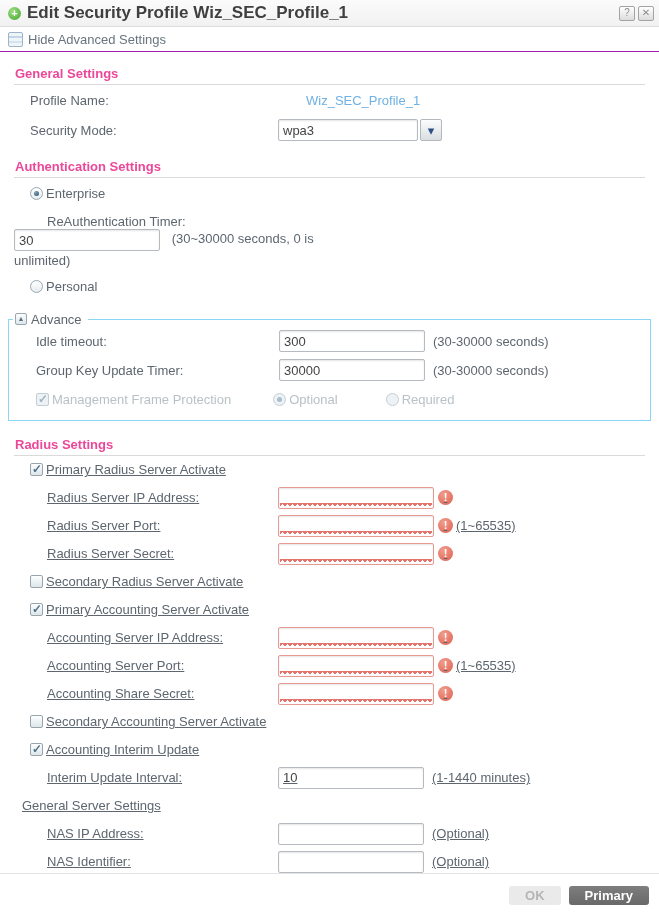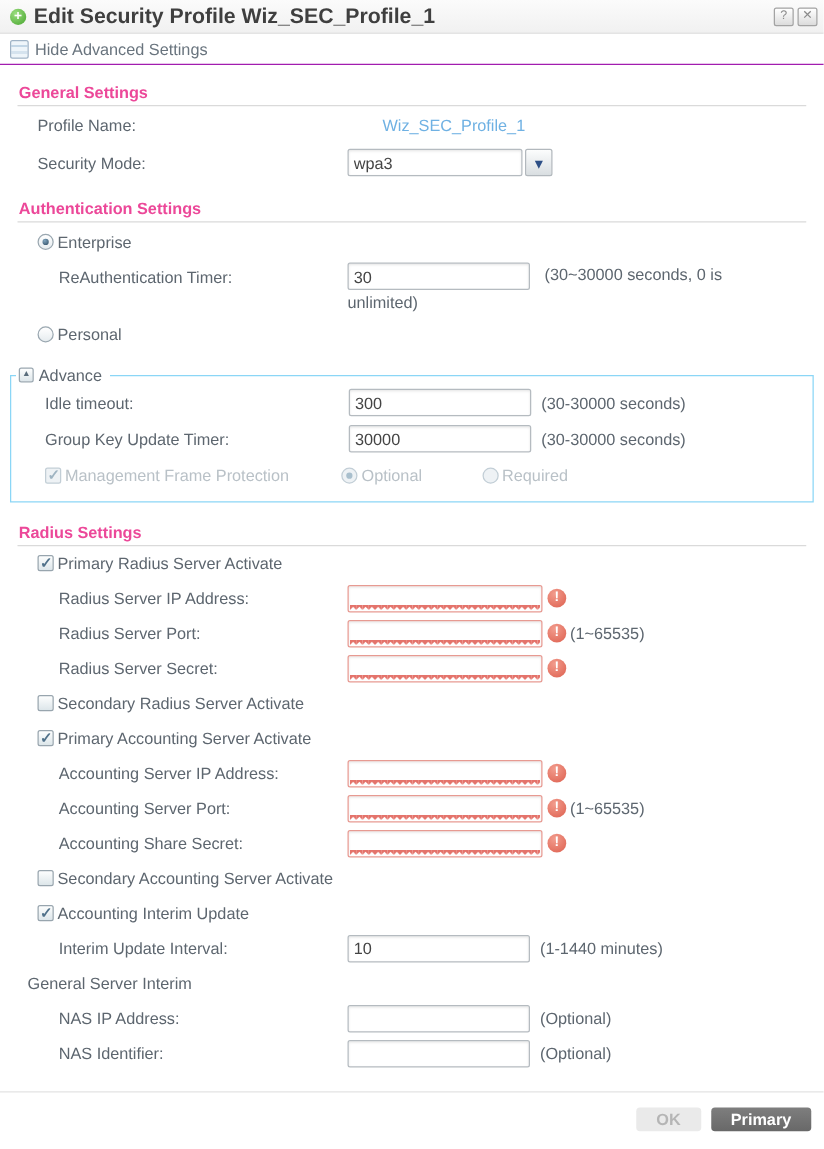--- a/index.html
+++ b/index.html
@@ -21,21 +21,21 @@
   .toolbar{height:25px;display:flex;align-items:center;padding:0 8px;color:#69747e;
     border-bottom:1px solid #a21caf;box-sizing:border-box;cursor:pointer;}
   .panel-icon{width:13px;height:13px;border:1px solid #9fb3c6;border-radius:2px;margin-right:5px;flex:none;
     background:linear-gradient(#eef5fa 0 3px,#c2d6e6 3px 5px,#eef5fa 5px 8px,#d5e3ee 8px 10px,#eef5fa 10px);}
   
   .content{padding:0 14px;}
   .sect{margin-top:14px;}
   .stitle{color:#ec4899;font-weight:bold;font-size:13px;margin:0 0 3px 1px;}
   .rule{border-bottom:1px solid #dadada;height:0;}
   .row{display:flex;align-items:center;min-height:30px;}
-  .radius-rows .row{min-height:28px;}
+  .radius-rows .row{min-height:28px;text-decoration:underline;}
   .row.top{align-items:flex-start;}
   .lbl{width:264px;box-sizing:border-box;padding-left:16px;flex:none;}
   .lbl.ind{padding-left:33px;}
   .subhdr{padding-left:8px;}
   .crow{padding-left:16px;}
   .clbl{margin-left:3px;}
   
   input.txt{box-sizing:border-box;width:146px;height:22px;border:1px solid #b5bbc0;border-radius:2px;
     padding:0 4px;font:13px "Liberation Sans",sans-serif;color:#444;background:#fff;
     box-shadow:inset 0 1px 2px rgba(0,0,0,.10);}
@@ -132,21 +132,21 @@
   <div class="sect">
     <div class="stitle">Authentication Settings</div>
     <div class="rule"></div>
   </div>
 
   <div class="row crow">
     <span class="rd on"></span>
     <span class="clbl">Enterprise</span>
   </div>
 
-  <div class="row top" style="padding-top:2px;">
+  <div class="row top" style="padding-top:2px;flex-direction:column;">
     <span class="lbl ind" style="padding-top:4px;">ReAuthentication Timer:</span>
     <div class="fwide">
       <input class="txt" value="30" style="">
       <span class="hint" style="white-space:normal;">(30~30000 seconds, 0 is unlimited)</span>
     </div>
   </div>
 
   <div class="row crow">
     <span class="rd"></span>
     <span class="clbl">Personal</span>
@@ -268,21 +268,21 @@
       <span class="clbl">Accounting Interim Update</span>
     </div>
 
     <div class="row">
       <span class="lbl ind">Interim Update Interval:</span>
       <input class="txt" value="10" style="">
       <span class="hint">(1-1440 minutes)</span>
     </div>
 
     <div class="row">
-      <span class="subhdr">General Server Interim</span>
+      <span class="subhdr">General Server Settings</span>
     </div>
 
     <div class="row">
       <span class="lbl ind">NAS IP Address:</span>
       <input class="txt" value="" style="">
       <span class="hint">(Optional)</span>
     </div>
 
     <div class="row">
       <span class="lbl ind">NAS Identifier:</span>

